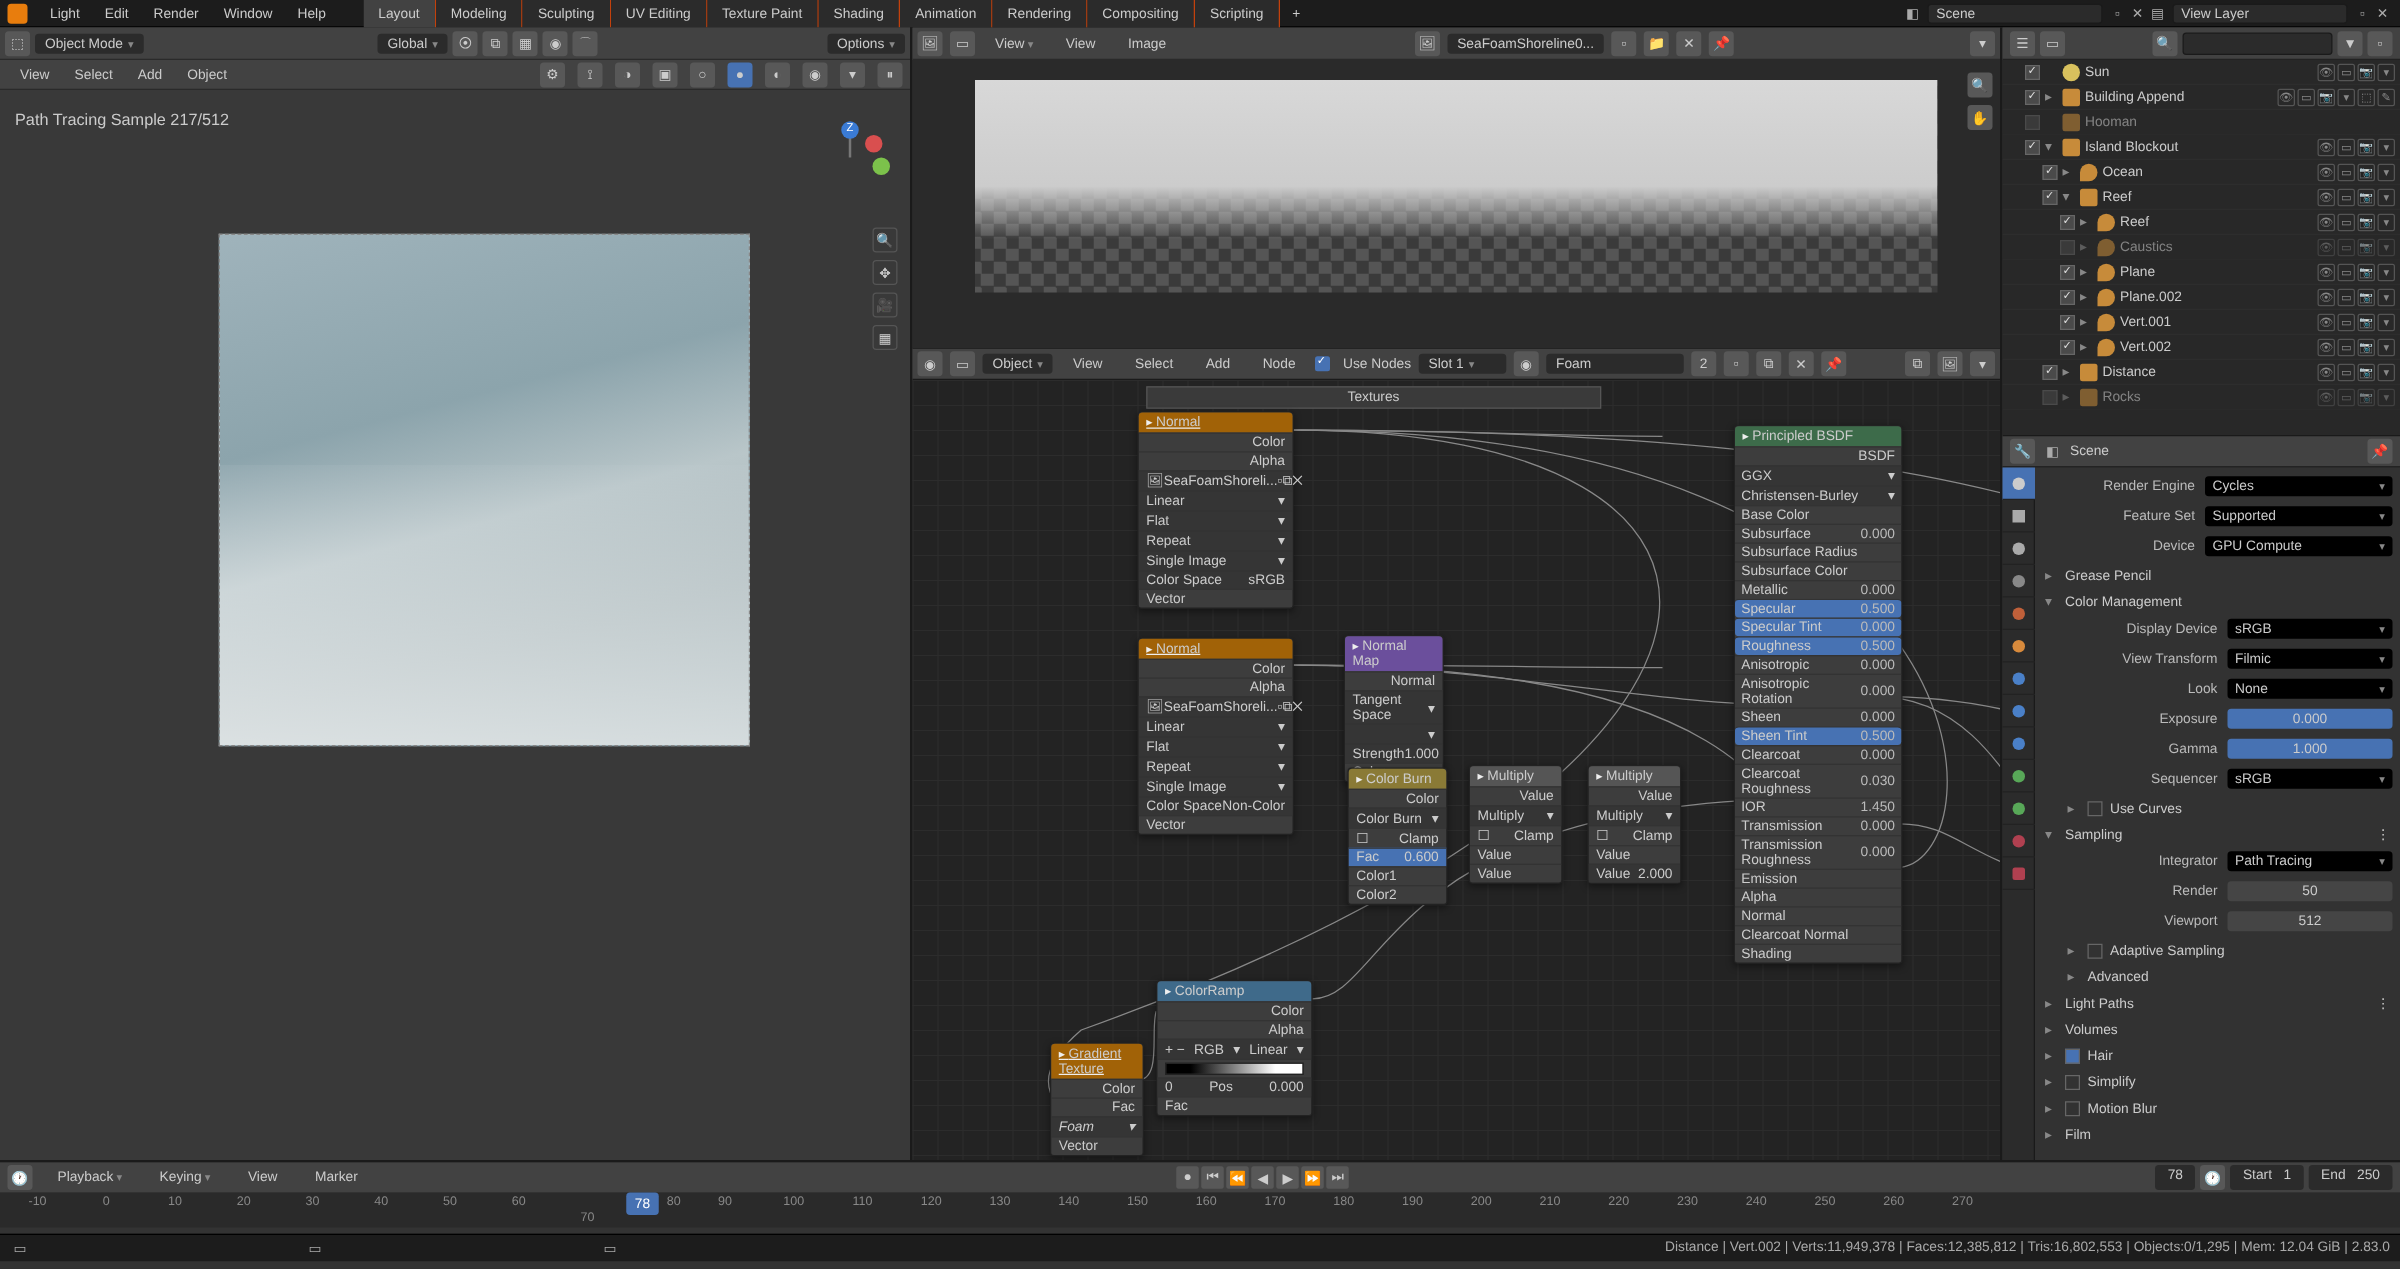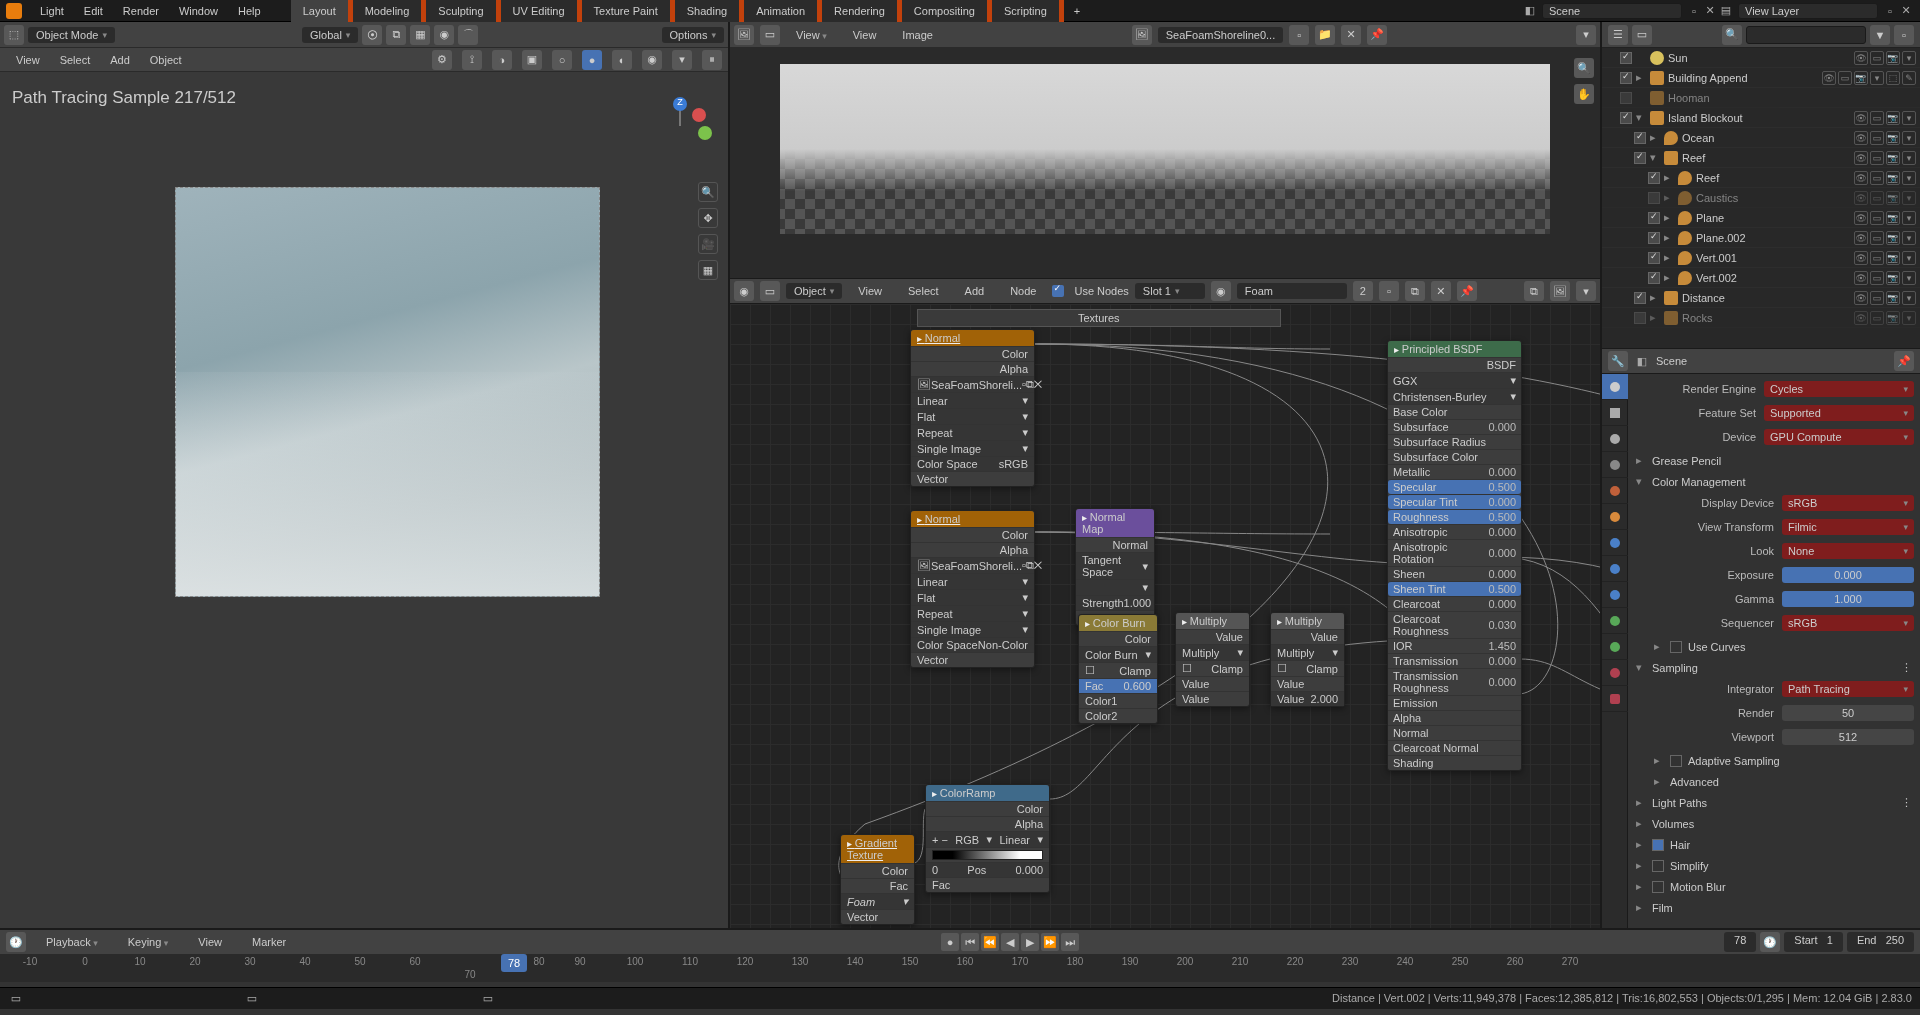--- a/index.html
+++ b/index.html
@@ -1,35 +1,35 @@
 <!DOCTYPE html>
 <html><head>
 <meta charset="utf-8">
 <style>
 * { margin:0; padding:0; box-sizing:border-box; font-family:sans-serif; font-size:11px; color:#ccc; }
 body { background:#333; overflow:hidden; width:1920px; height:1015px; }
 .row { display:flex; align-items:center; }
 .topbar { height:22px; background:#1c1c1c; border-bottom:1px solid #000; padding:0 6px; }
 .topbar .logo { width:16px; height:16px; background:#e87d0d; border-radius:3px; margin-right:8px; }
 .menu-item { padding:0 10px; cursor:pointer; }
-.tab { padding:0 12px; height:22px; display:flex; align-items:center; cursor:pointer; background:#2b2b2b; border-right:5px solid #c2410c;}
+.tab { padding:0 12px; height:22px; display:flex; align-items:center; cursor:pointer; background:#2b2b2b; border-right:1px solid #c2410c;}
 .tab.active { background:#424242; }
 .tab-plus { padding:0 10px; cursor:pointer; }
 .topright { margin-left:auto; }
 .topright .field { background:#2b2b2b; border:1px solid #1a1a1a; border-radius:3px; padding:1px 6px; margin:0 4px; min-width:140px; }
 .ico { width:16px; height:16px; display:inline-flex; align-items:center; justify-content:center; color:#aaa; }
 .main { display:grid; grid-template-columns: 728px 872px 320px; height:993px; }
 
 .vp { display:flex; flex-direction:column; background:#393939; }
 .vp-head, .sub-head { height:26px; background:#424242; display:flex; align-items:center; padding:0 4px; border-bottom:1px solid #2a2a2a; gap:4px; }
 .vp-sub { height:24px; background:#424242; display:flex; align-items:center; padding:0 6px; border-bottom:1px solid #2a2a2a; gap:10px; }
 .sel { background:#2b2b2b; border-radius:3px; padding:2px 8px; display:flex; align-items:center; gap:4px;}
 .iconbtn { width:20px; height:20px; background:#585858; border-radius:3px; display:flex; align-items:center; justify-content:center; cursor:pointer; }
 .vp-canvas { flex:1; position:relative; background:#393939; }
-.render-status { position:absolute; left:12px; top:16px; font-size:17px; }
+.render-status { position:absolute; left:12px; top:16px; font-size:13px; }
 .render-img { position:absolute; left:175px; top:115px; width:425px; height:410px; background:linear-gradient(165deg,#9fb3bb 0%,#8ca4ac 35%,#b9c6c9 55%,#a7b5b8 75%,#95a7ab 100%); border:1px dashed #888; }
 .render-img::after{ content:""; position:absolute; left:0; right:0; bottom:0; height:55%; background:linear-gradient(to top, rgba(255,255,255,0.6), rgba(200,210,215,0.1));}
 .gizmo { position:absolute; right:18px; top:22px; width:60px; height:60px; }
 .gizmo .axis { position:absolute; width:2px; height:24px; background:#777; left:29px; top:8px; }
 .gizmo .dotz{ position:absolute; width:14px;height:14px;border-radius:50%; background:#3a7bd5; left:23px; top:3px; color:#fff; font-size:9px; text-align:center;}
 .gizmo .dotx{ position:absolute; width:14px;height:14px;border-radius:50%; background:#d94f4f; left:42px; top:14px;}
 .gizmo .doty{ position:absolute; width:14px;height:14px;border-radius:50%; background:#7cc24b; left:48px; top:32px;}
 .side-icons { position:absolute; right:10px; top:110px; display:flex; flex-direction:column; gap:6px;}
 .side-icons .iconbtn{ background:transparent; border:1px solid #555;}
 
@@ -68,21 +68,21 @@
 .orow .ri{ width:14px; height:14px; border:1px solid #555; border-radius:2px; font-size:9px; text-align:center; line-height:12px; color:#888;}
 .props-head{ height:26px; background:#424242; display:flex; align-items:center; padding:0 6px; gap:6px; border-top:1px solid #1a1a1a; border-bottom:1px solid #1a1a1a;}
 .props-body{ flex:1; display:flex;}
 .props-tabs{ width:26px; background:#2b2b2b; display:flex; flex-direction:column; border-right:1px solid #1a1a1a;}
 .ptab{ width:26px; height:26px; display:flex; align-items:center; justify-content:center; cursor:pointer; border-bottom:1px solid #222;}
 .ptab.active{ background:#4772b3;}
 .ptab .dot{width:10px;height:10px;border-radius:50%;}
 .pcontent{ flex:1; overflow:auto; padding:4px 6px;}
 .prow{ display:flex; align-items:center; height:22px; margin-bottom:2px;}
 .prow .lbl{ width:130px; text-align:right; padding-right:8px; color:#bbb;}
-.prow .pval{ flex:1; background:#7f1d1d; border-radius:3px; padding:2px 6px; display:flex; justify-content:space-between; align-items:center;}
+.prow .pval{ flex:1; background:#000000; border-radius:3px; padding:2px 6px; display:flex; justify-content:space-between; align-items:center;}
 .prow .pval.num{ background:#454545; text-align:center; justify-content:center;}
 .prow .pval.blue{ background:#4772b3;}
 .psec{ display:flex; align-items:center; padding:4px 2px; cursor:pointer; gap:6px;}
 .psec .tri{ color:#888; width:10px;}
 .subsec{ padding-left:18px;}
 .psec .cbk{ width:12px;height:12px;border:1px solid #666;}
 .psec .cbk.on{ background:#4772b3;}
 
 .timeline{ height:52px; background:#333; border-top:2px solid #1a1a1a; grid-column:1/4;}
 .tl-head{ height:24px; background:#424242; display:flex; align-items:center; padding:0 6px; gap:10px;}

